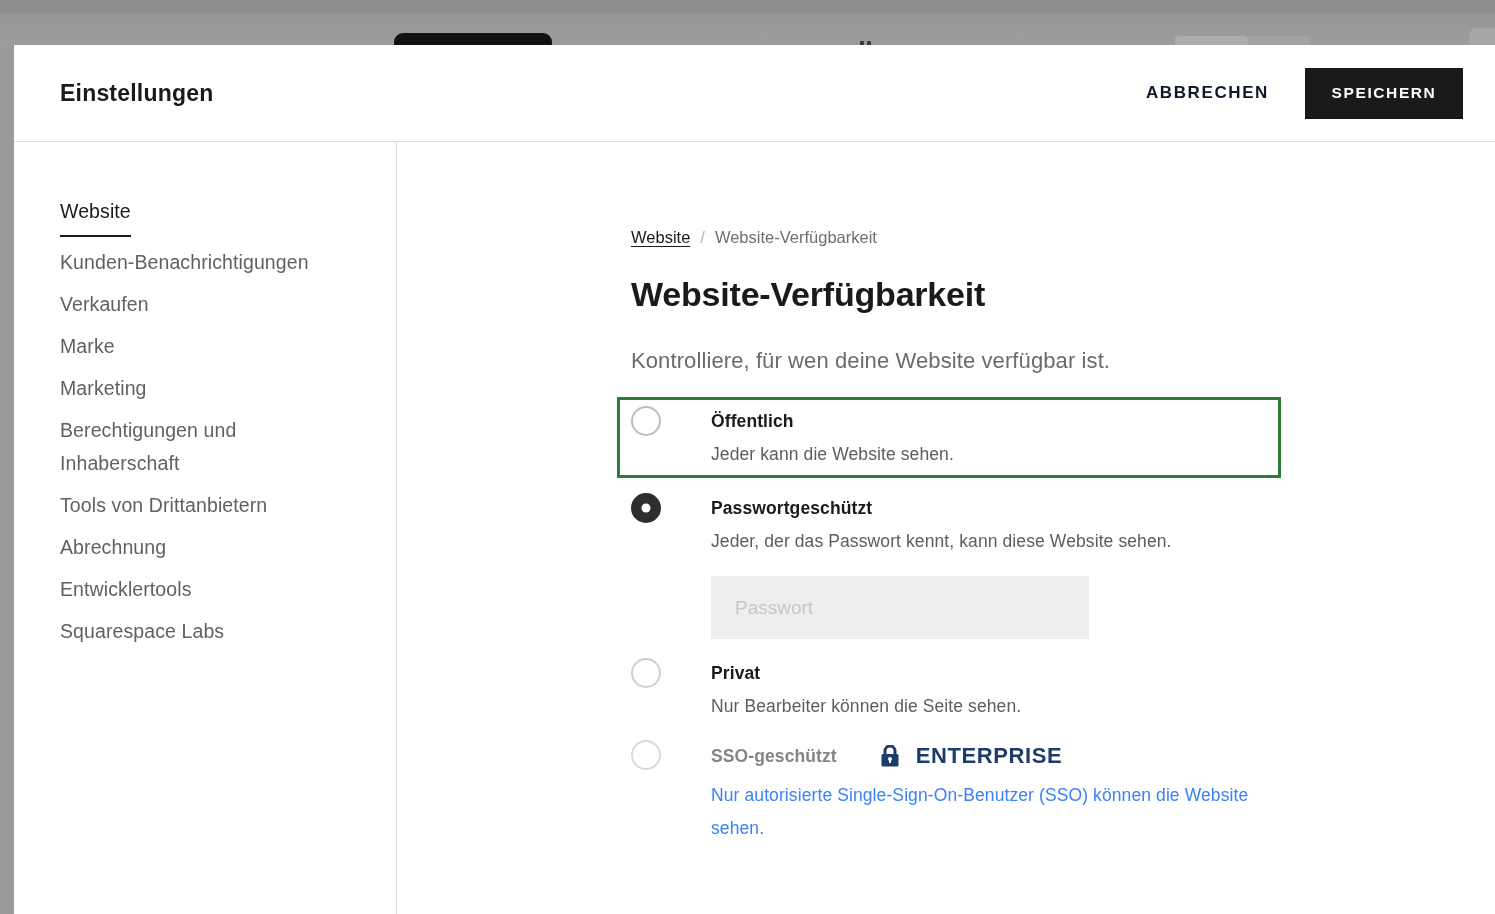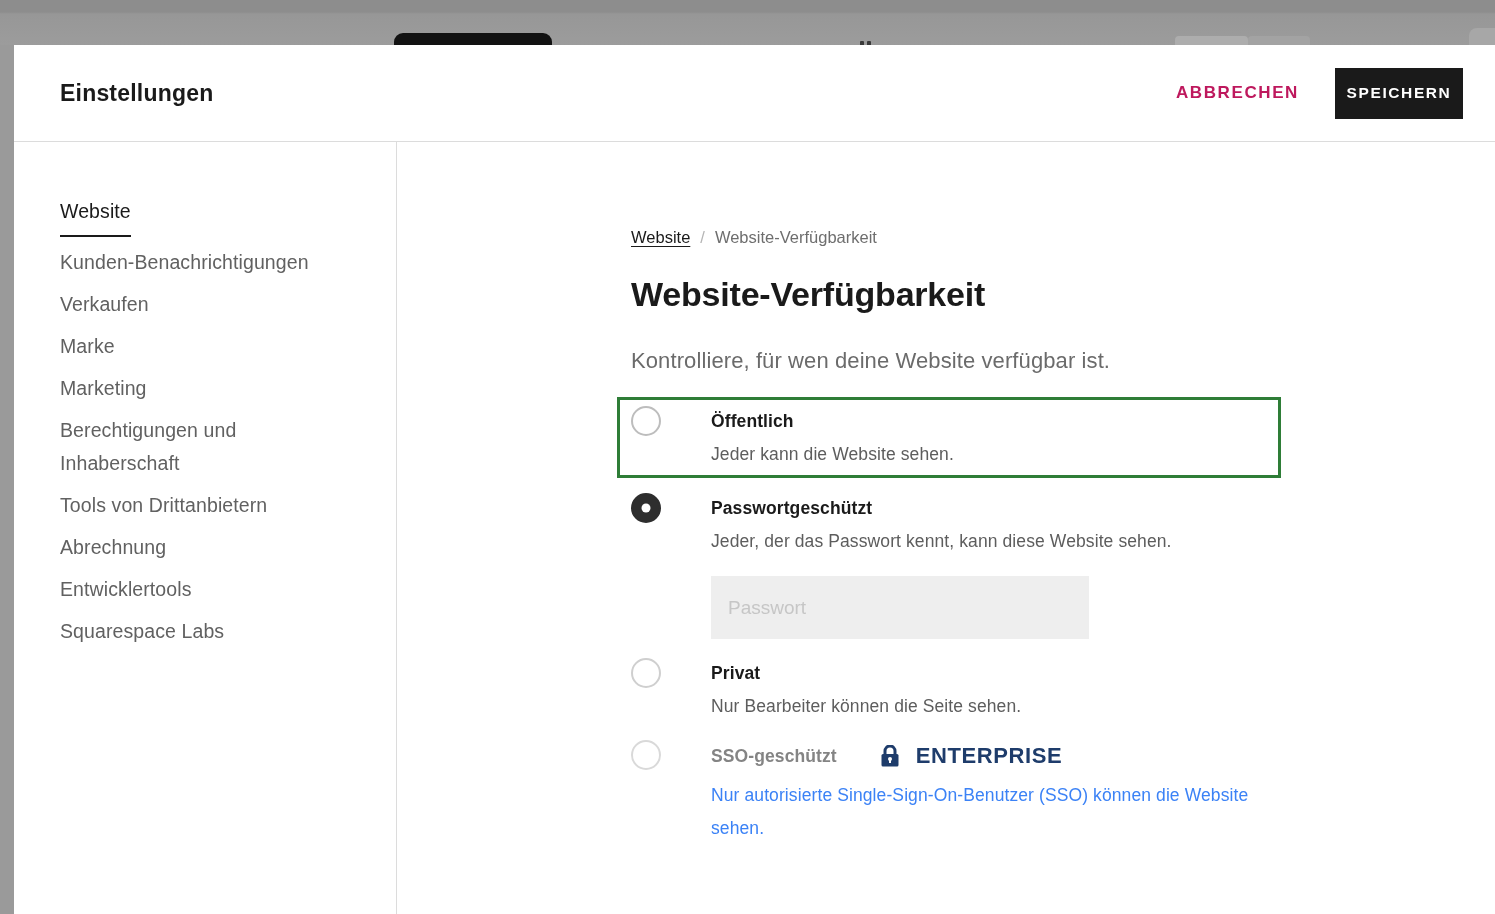--- a/index.html
+++ b/index.html
@@ -49,26 +49,26 @@
     height: 97px; flex: 0 0 97px;
     border-bottom: 1px solid #dcdcdc;
     display: flex; align-items: center;
     padding: 0 46px;
   }
   .settings-title { font-size: 23px; font-weight: 700; letter-spacing: 0.2px; }
   .header-spacer { flex: 1; }
   .btn-cancel {
     background: none; border: none; cursor: pointer;
     font-family: inherit; font-size: 17px; font-weight: 600;
-    letter-spacing: 1.6px; color: #be185d; margin-right: 36px;
+    letter-spacing: 1.6px; color: #0f172a; margin-right: 36px;
   }
   .btn-save {
     border: none; cursor: pointer; font-family: inherit;
     background: #1a1a1a; color: #ffffff;
-    width: 128px; height: 51px;
+    width: 158px; height: 51px;
     font-size: 15.5px; font-weight: 700; letter-spacing: 1.6px;
   }
 
   
   .modal-body { flex: 1; display: flex; min-height: 0; }
 
   aside.sidebar {
     width: 383px; flex: 0 0 383px;
     border-right: 1px solid #dcdcdc;
     padding: 53px 86px 0 46px;
@@ -128,21 +128,21 @@
 
   .option-text { margin-left: 19px; flex: 1; }
   .option-label { font-size: 17.5px; line-height: 24px; font-weight: 700; color: #1a1a1a; letter-spacing: 0.1px; }
   .option-desc { font-size: 17.5px; line-height: 24px; color: #5d5d5d; margin-top: 9px; letter-spacing: 0.1px; }
 
   .password-input {
     display: block; margin-top: 23px;
     width: 378px; height: 63px;
     background: #eeeeee; border: none; outline: none;
     font-family: inherit; font-size: 19px; color: #444;
-    padding: 0 17px;
+    padding: 0 24px;
   }
   .password-input::placeholder { color: #c6c6c6; }
 
   
   .option.row-sso .option-label { color: #848484; font-weight: 600; }
   .option.row-sso .option-desc { color: #3b82f6; line-height: 33px; margin-top: 10px; max-width: 578px; }
   .label-row { display: flex; align-items: center; }
   .enterprise-badge { display: flex; align-items: center; margin-left: 44px; cursor: pointer; }
   .lock-icon { width: 18px; height: 22px; flex: 0 0 18px; }
   .enterprise-label {

